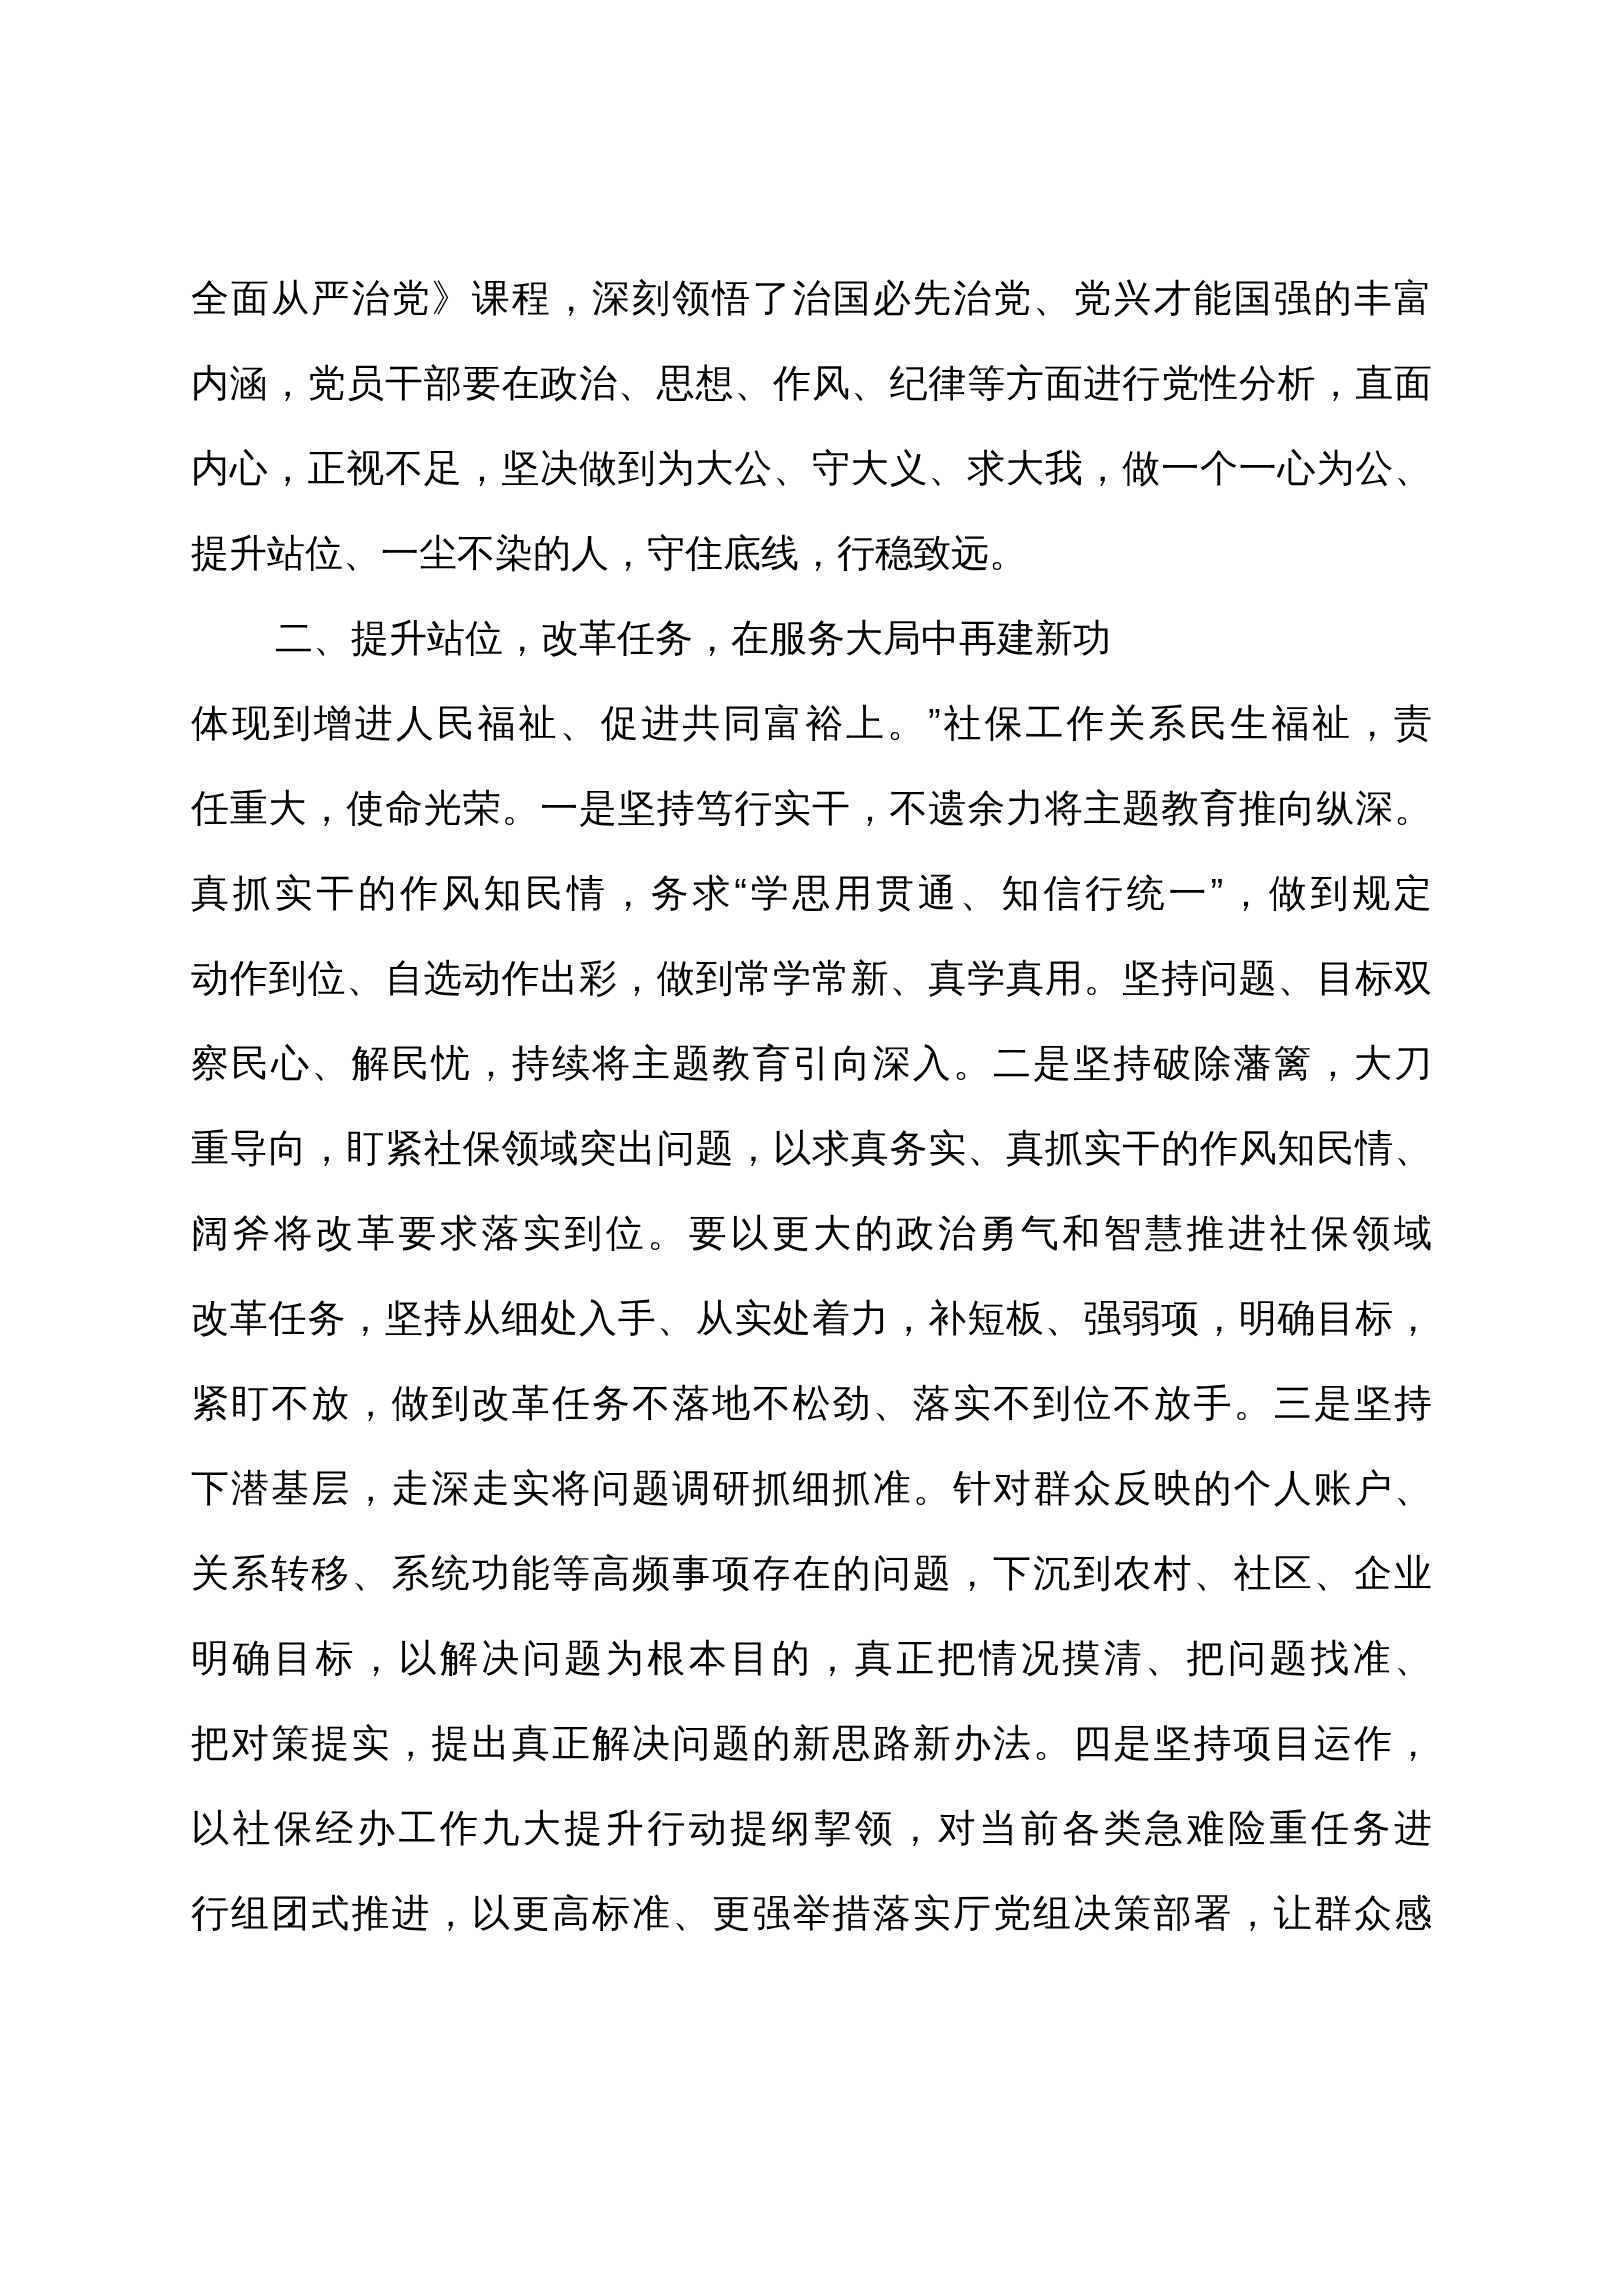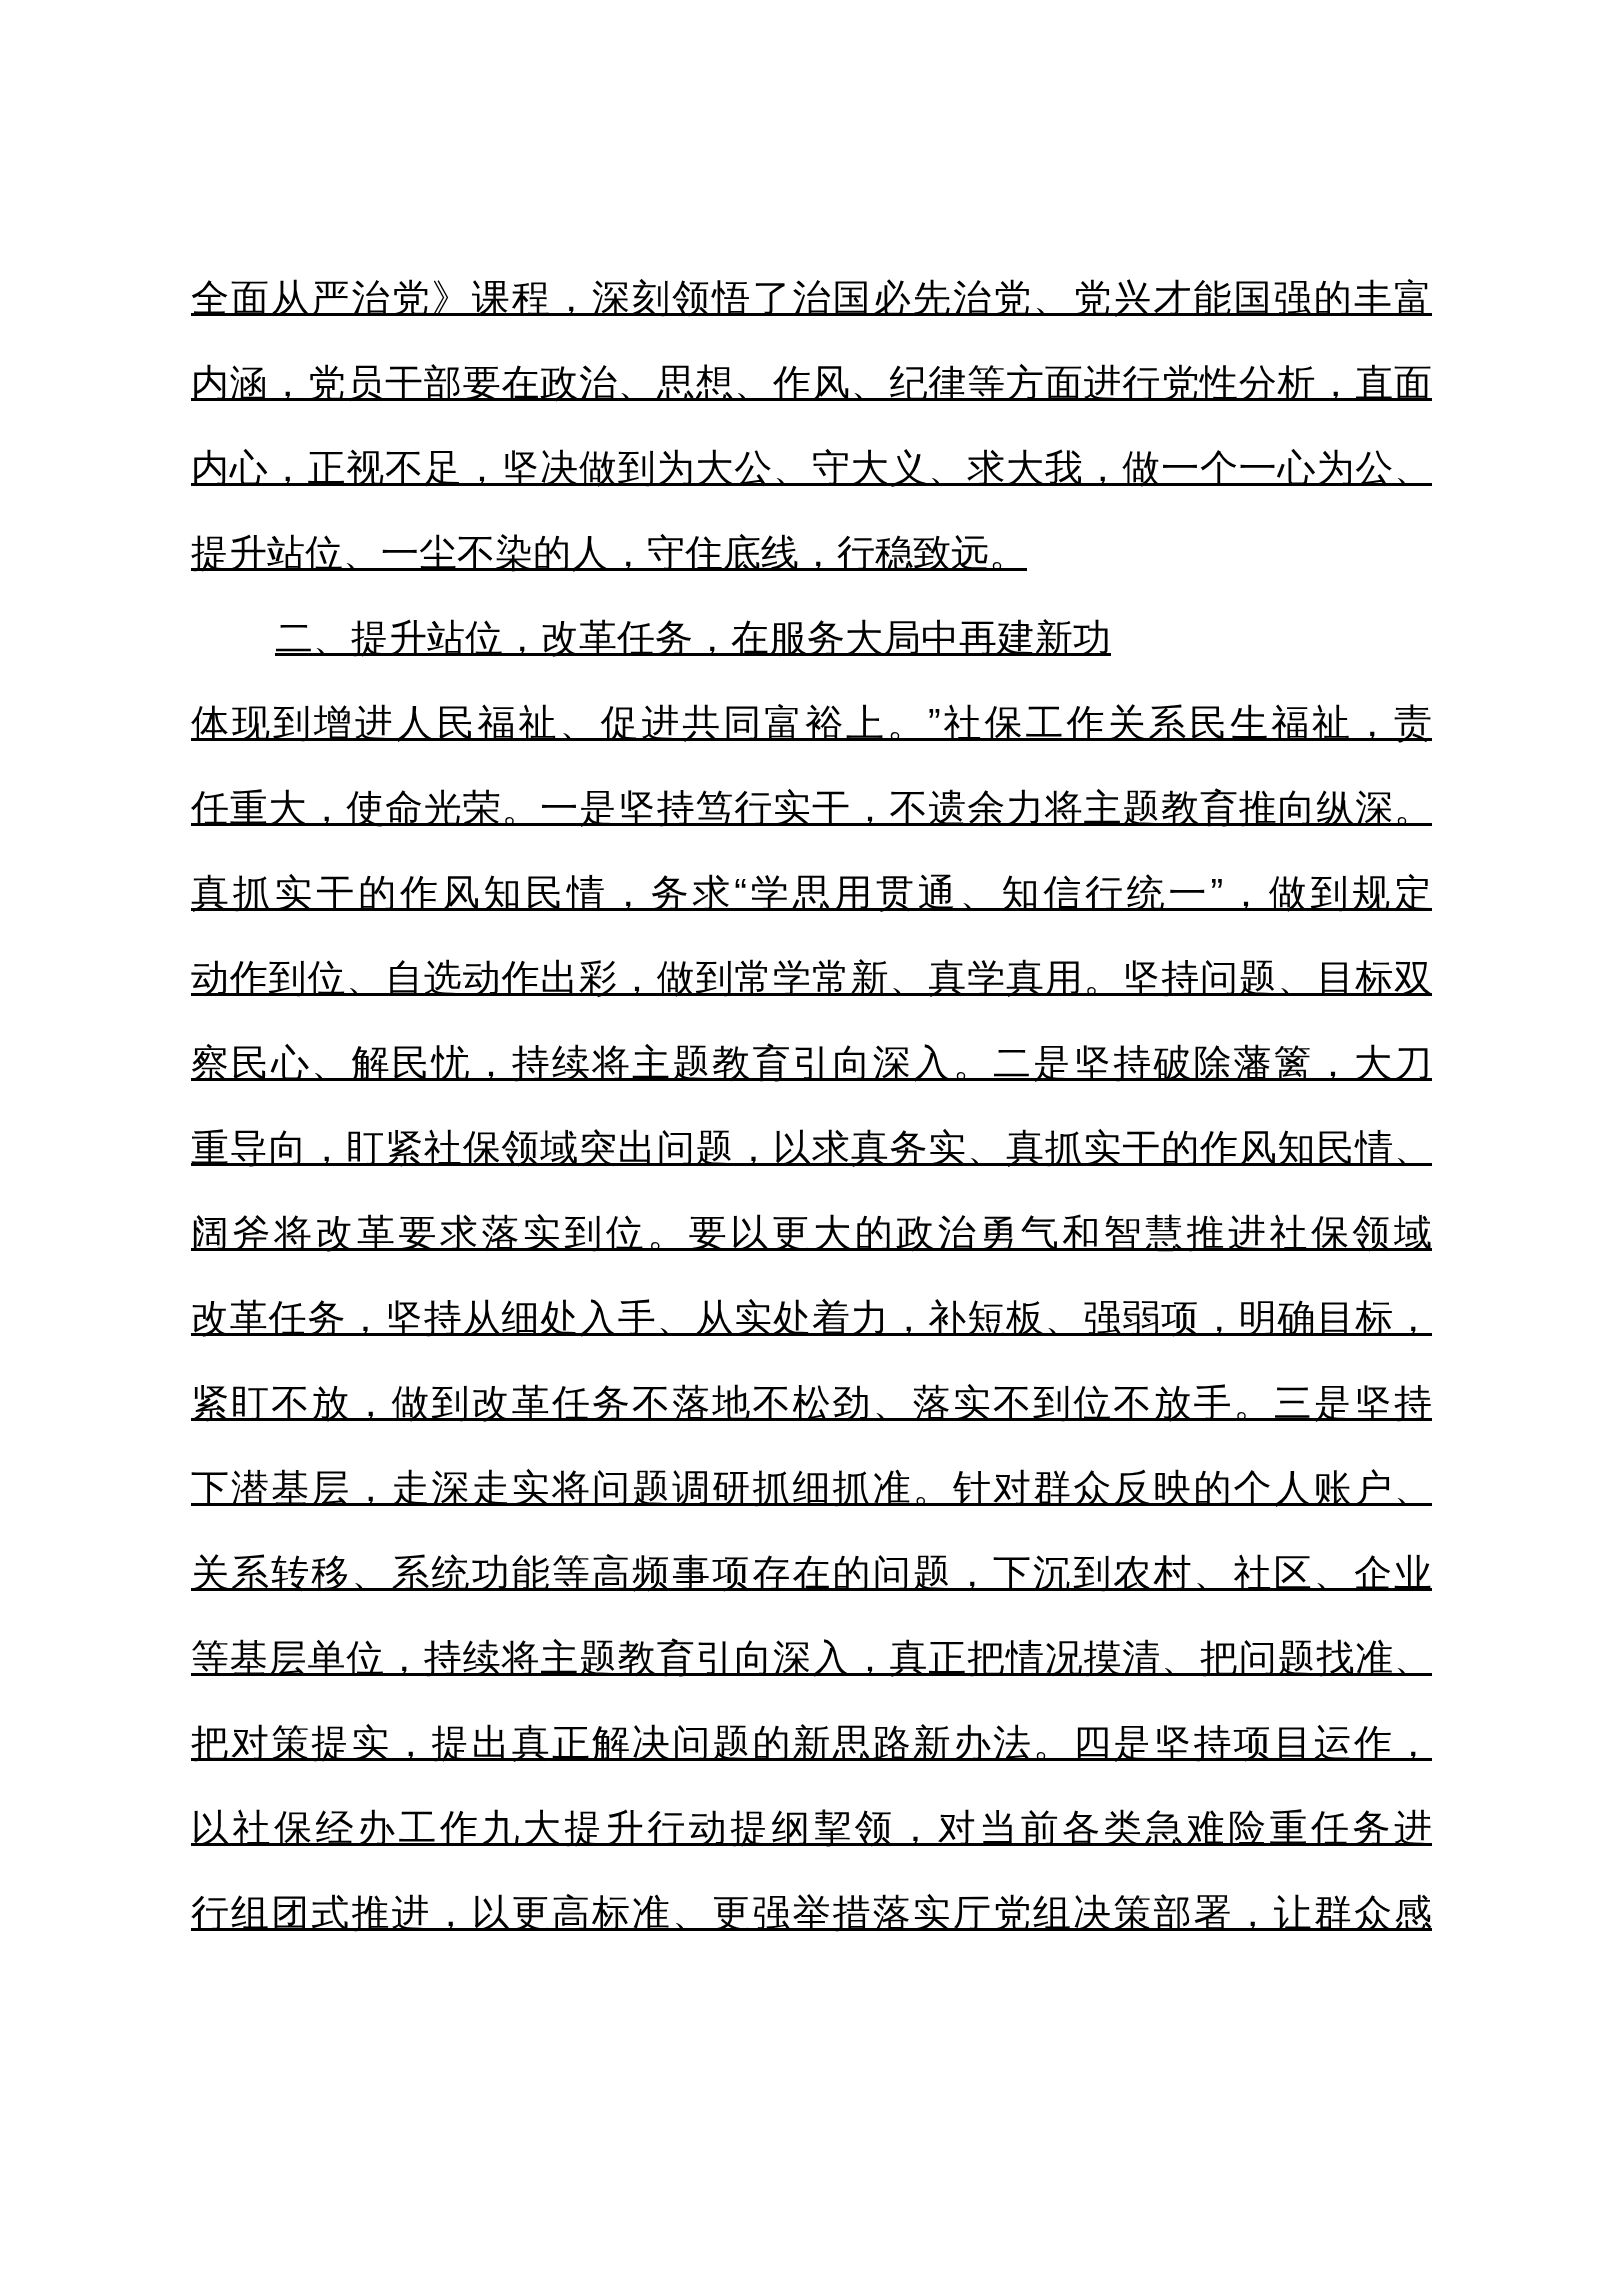--- a/index.html
+++ b/index.html
@@ -24,21 +24,20 @@
   }
   .line {
     height: 85px;
     line-height: 85px;
     font-size: 38px;
     font-weight: 400;
     letter-spacing: 0;
     text-align: left;
     word-break: keep-all;
     overflow: visible;
-    text-decoration: underline;
   }
   
   .line.j {
     text-align: justify;
     text-align-last: justify;
     text-justify: inter-character;
   }
   
   .line.ind {
     padding-left: 84px;
@@ -58,19 +57,19 @@
     <div class="line j">任重大，使命光荣。一是坚持笃行实干，不遗余力将主题教育推向纵深。</div>
     <div class="line j">真抓实干的作风知民情，务求“学思用贯通、知信行统一”，做到规定</div>
     <div class="line j">动作到位、自选动作出彩，做到常学常新、真学真用。坚持问题、目标双</div>
     <div class="line j">察民心、解民忧，持续将主题教育引向深入。二是坚持破除藩篱，大刀</div>
     <div class="line j">重导向，盯紧社保领域突出问题，以求真务实、真抓实干的作风知民情、</div>
     <div class="line j">阔斧将改革要求落实到位。要以更大的政治勇气和智慧推进社保领域</div>
     <div class="line j">改革任务，坚持从细处入手、从实处着力，补短板、强弱项，明确目标，</div>
     <div class="line j">紧盯不放，做到改革任务不落地不松劲、落实不到位不放手。三是坚持</div>
     <div class="line j">下潜基层，走深走实将问题调研抓细抓准。针对群众反映的个人账户、</div>
     <div class="line j">关系转移、系统功能等高频事项存在的问题，下沉到农村、社区、企业</div>
-    <div class="line j">等基层单位，持续将主题教育引向深入，真正把情况摸清、把问题找准、</div>
+    <div class="line j">明确目标，以解决问题为根本目的，真正把情况摸清、把问题找准、</div>
     <div class="line j">把对策提实，提出真正解决问题的新思路新办法。四是坚持项目运作，</div>
     <div class="line j">以社保经办工作九大提升行动提纲挈领，对当前各类急难险重任务进</div>
     <div class="line j">行组团式推进，以更高标准、更强举措落实厅党组决策部署，让群众感</div>
   </div>
 </div>
 
 
 </body></html>

